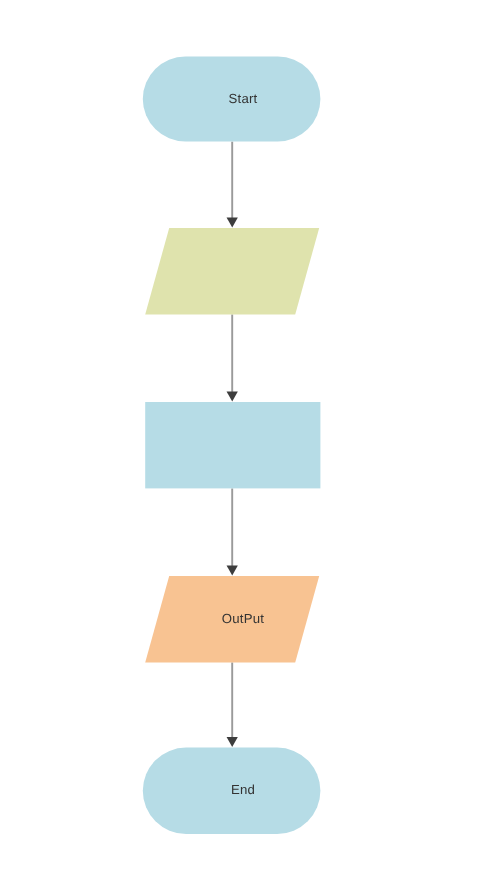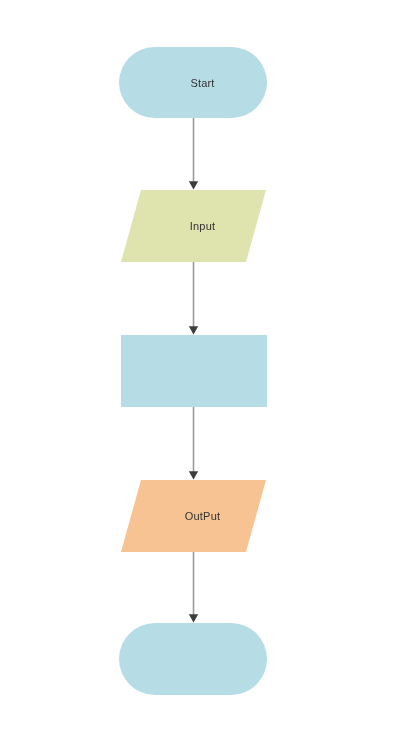--- a/index.html
+++ b/index.html
@@ -89,25 +89,25 @@
     <rect id="shape-process" x="121" y="335" width="146" height="72" fill="#b6dce6"></rect>
 
     <polygon id="shape-output" points="141,480 266,480 246,552 121,552" fill="#f8c392"></polygon>
 
     <rect id="shape-end" x="119" y="623" width="148" height="72" rx="36" ry="36" fill="#b6dce6"></rect>
 
   </svg>
 
   <div class="node-label" id="label-start" style="color: rgb(51, 51, 51);">Start</div>
 
-  <div class="node-label" id="label-input" style="color: rgb(51, 51, 51);">Input</div>
 
 
   <div class="node-label" id="label-output" style="color: rgb(51, 51, 51); text-align: center;">OutPut</div>
 
+  <div class="node-label" id="label-end" style="color: rgb(51, 51, 51);">End</div>
 
   <div class="node-hit" id="hit-start"></div>
   <div class="node-hit" id="hit-input"></div>
   <div class="node-hit" id="hit-process"></div>
   <div class="node-hit" id="hit-output"></div>
   <div class="node-hit" id="hit-end"></div>
 
 </div>
 
 </body></html>

